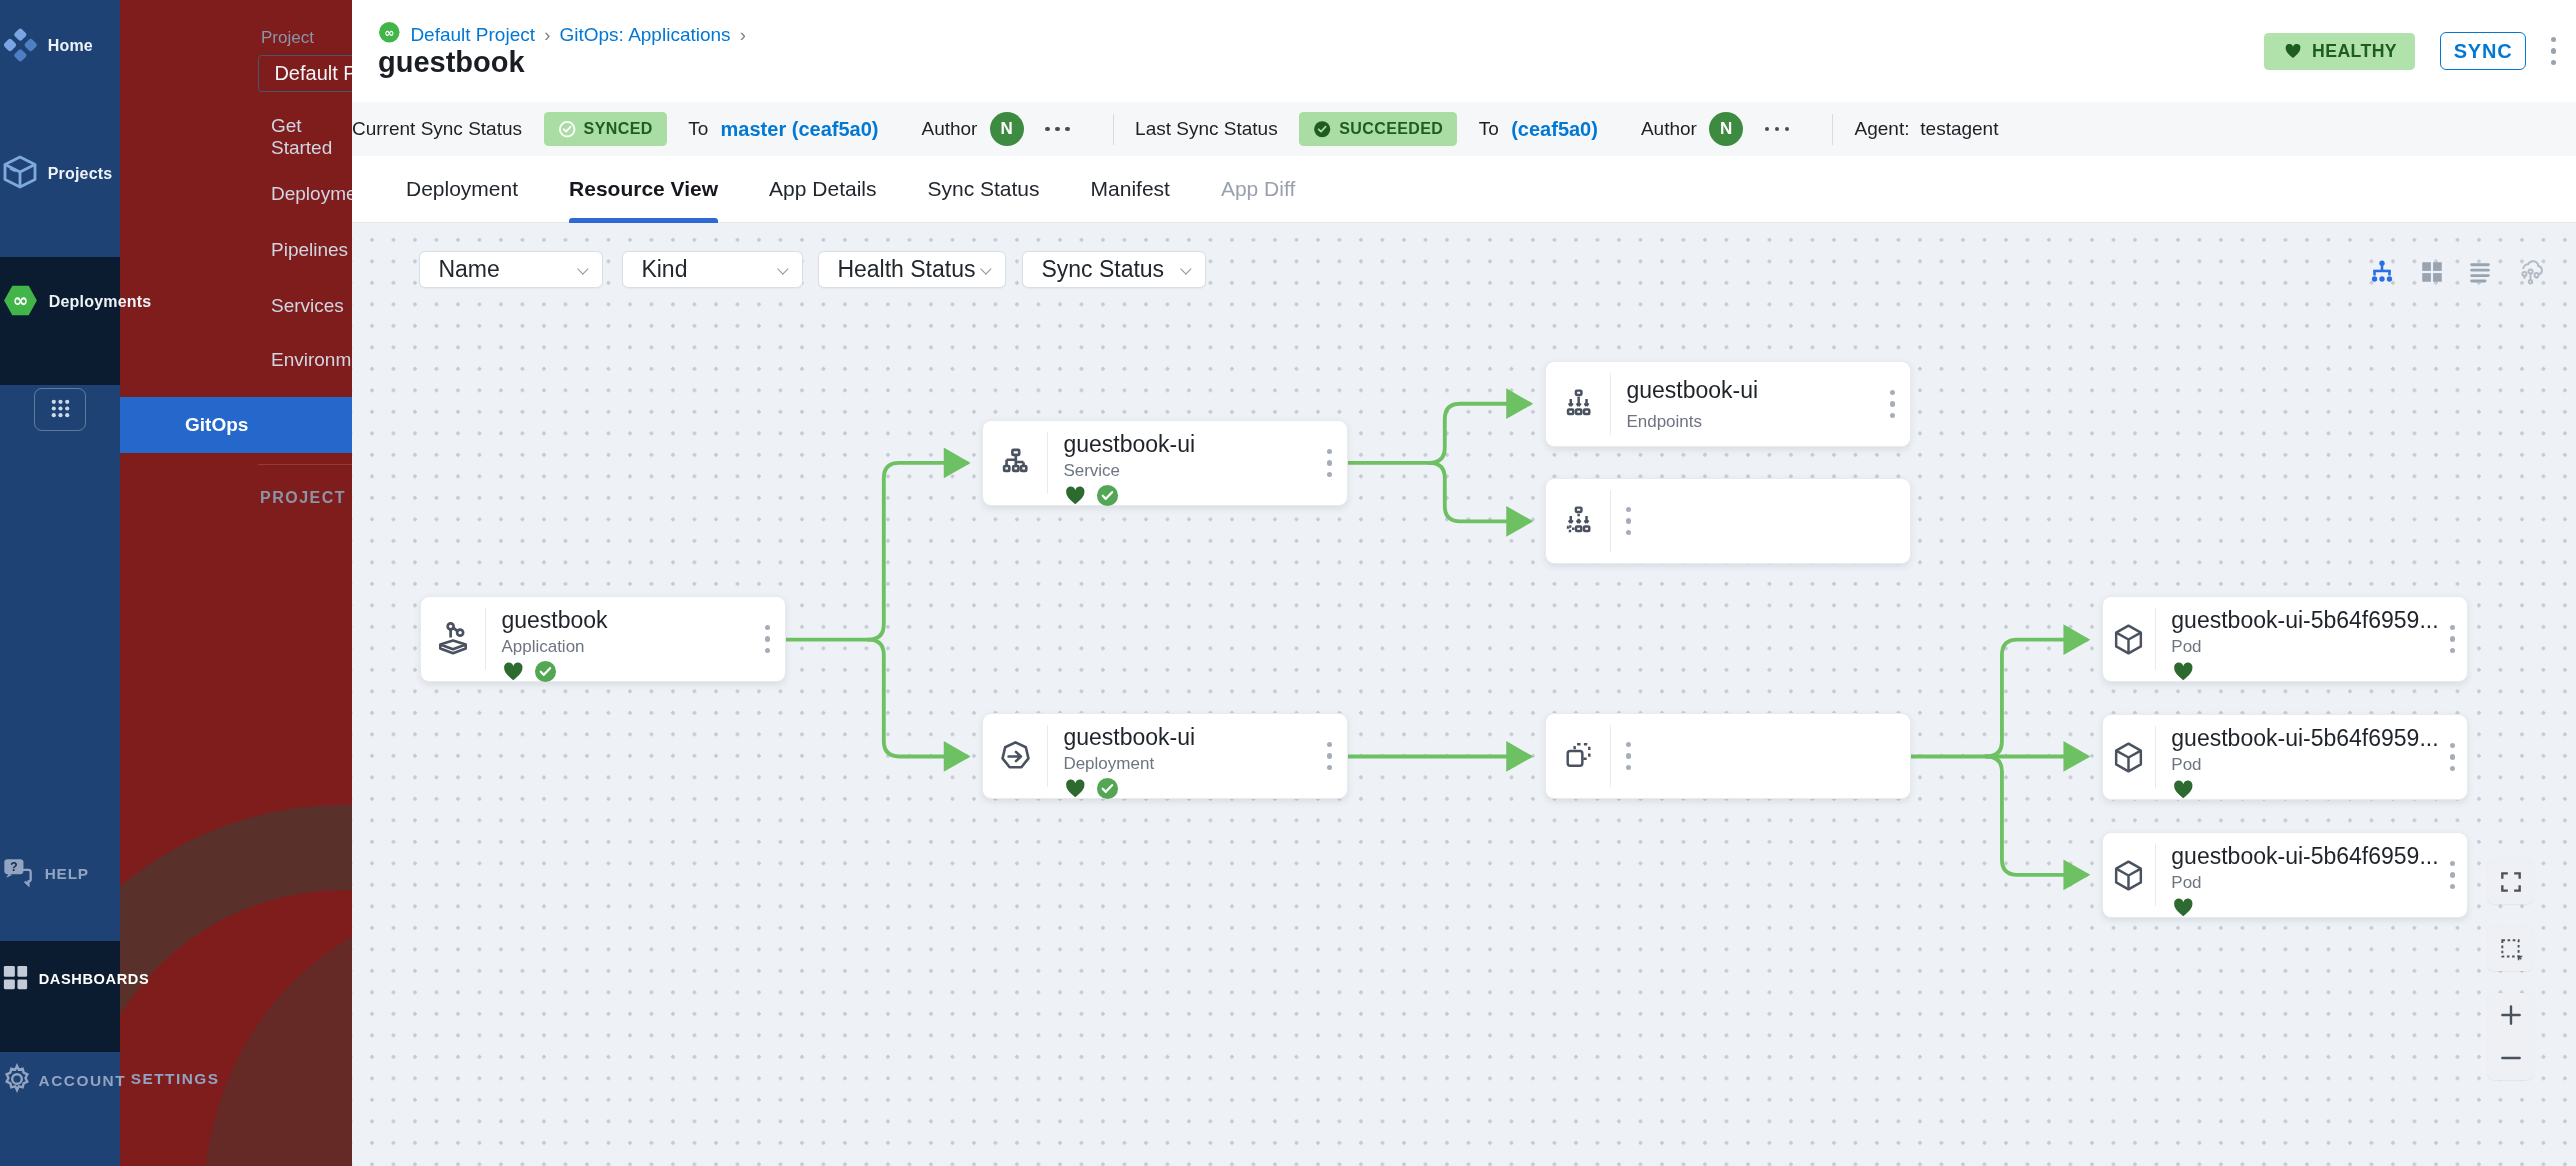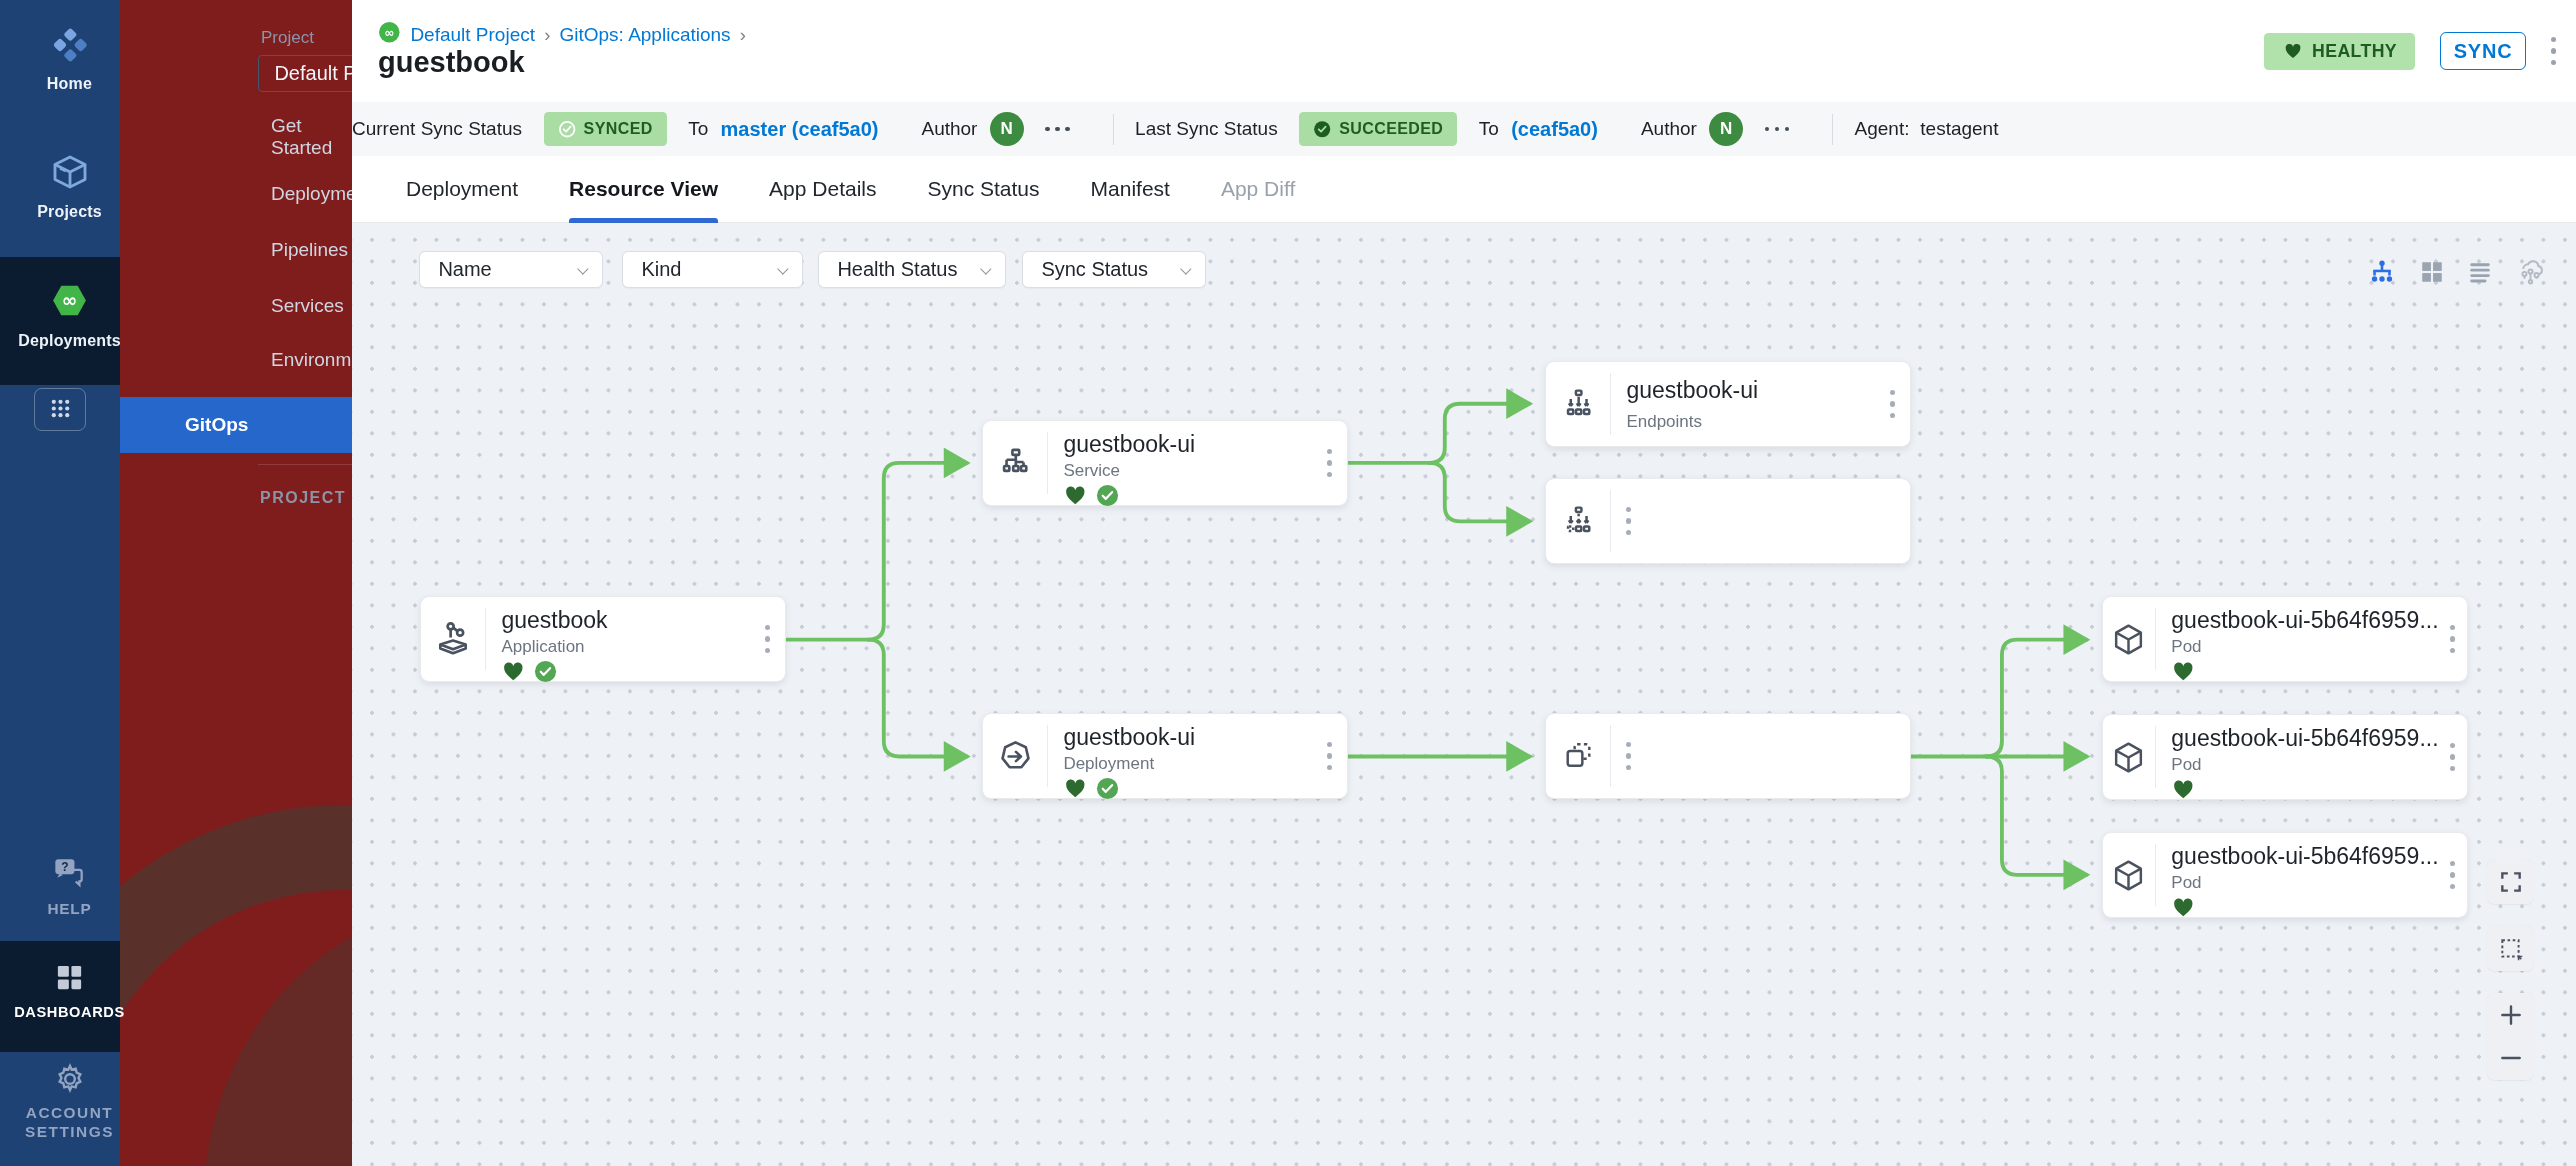--- a/index.html
+++ b/index.html
@@ -4,21 +4,21 @@
 <style>
   * { margin:0; padding:0; box-sizing:border-box; }
   html,body { width:2576px; height:1167px; overflow:hidden; font-family:"Liberation Sans", sans-serif; background:#fff; }
   #app { position:relative; width:2576px; height:1167px; display:flex; }
 
   
   #rail { position:relative; width:120px; height:100%; background:#1d4273; flex:0 0 120px; z-index:3; }
   .rail-section-dark { position:absolute; left:0; width:120px; background:#0b1c30; }
   #rail-dark-deploy { top:257px; height:128px; }
   #rail-dark-dash { top:941px; height:111px; }
-  .rail-item { position:absolute; left:0; width:139px; display:flex; flex-direction:column; align-items:center; gap:7.7px; color:#eef2f9; }
+  .rail-item { position:absolute; left:0; width:139px; display:flex; align-items:center; gap:7.7px; color:#eef2f9; }
   .rail-label { font-size:16px; font-weight:700; letter-spacing:0.2px; }
   .rail-label-dim { font-size:15.4px; font-weight:700; color:#93a3c2; letter-spacing:0.8px; }
   .rail-label-tiny { font-size:14.6px; font-weight:700; letter-spacing:0.6px; }
   #rail-grid-btn { position:absolute; left:34px; top:388px; width:52px; height:43px; border:1.5px solid rgba(255,255,255,.30); border-radius:7.7px; display:flex; align-items:center; justify-content:center; }
 
   
   #sidebar { position:relative; width:232px; height:100%; background:#7f1d1d; flex:0 0 232px; overflow:hidden; z-index:2; }
   #sb-watermark { position:absolute; left:-123px; bottom:-330px; width:692px; height:692px; border:85px solid rgba(35,80,62,.40); border-radius:50%; transform:rotate(-18deg); }
   #sb-watermark2 { position:absolute; left:46px; bottom:-61px; width:584px; height:323px; background:rgba(35,80,62,.28); border-radius:50% 50% 0 0 / 100% 100% 0 0; transform:rotate(-14deg); }
   .sb-project-label { position:absolute; left:141px; top:28px; font-size:17px; color:#8b95a9; }
@@ -59,21 +59,21 @@
   .tab { position:relative; font-size:21px; color:#22272e; height:67px; display:flex; align-items:center; }
   .tab-active { font-weight:700; color:#14181d; }
   .tab-active::after { content:""; position:absolute; left:0; right:0; bottom:0; height:4.6px; background:#3069d1; border-radius:3.1px 3.1px 0 0; }
   .tab-disabled { color:#9aa1ab; }
 
   
   #canvas { position:absolute; left:0; top:223px; right:0; bottom:0; background:#eef2f7;
     background-image:radial-gradient(#c7ccd4 1.8px, transparent 2px); background-size:21.5px 21.5px; background-position:9.2px 6.1px; }
   #edges { position:absolute; left:0; top:0; }
 
-  .filter { position:absolute; top:28.4px; height:37px; background:#fff; border:0.8px solid #d9dee4; border-radius:6.1px; display:flex; align-items:center; justify-content:space-between; padding:0 15.4px 0 18.4px; font-size:20px; color:#22272e; box-shadow:0 0.8px 1.5px rgba(0,0,0,.04); }
+  .filter { position:absolute; top:28.4px; height:37px; background:#fff; border:0.8px solid #d9dee4; border-radius:6.1px; display:flex; align-items:center; justify-content:space-between; padding:0 15.4px 0 18.4px; font-size:23px; color:#22272e; box-shadow:0 0.8px 1.5px rgba(0,0,0,.04); }
   .filter .chev { width:7.7px; height:7.7px; border-right:1.5px solid #8b94a0; border-bottom:1.5px solid #8b94a0; transform:rotate(45deg); margin-top:-3.1px; }
 
   .view-toggle { position:absolute; top:34px; width:29px; height:29px; display:flex; align-items:center; justify-content:center; }
 
   .node { position:absolute; width:366px; height:86px; background:#fff; border:0.8px solid #e8ebee; border-radius:9.2px; box-shadow:0 2.3px 6.1px rgba(40,50,60,.10); display:flex; }
   .node-iconcol { width:65px; display:flex; align-items:center; justify-content:center; border-right:0.8px solid #e7eaee; margin:10.8px 0; }
   .node-body { flex:1; padding:7.7px 0 0 15.4px; display:flex; flex-direction:column; }
   .node-body.centered { justify-content:center; padding-top:0; gap:4.6px; }
   .node-title { font-size:23px; font-weight:500; color:#1f242b; line-height:31px; white-space:nowrap; }
   .node-kind { font-size:17px; color:#6d7580; line-height:21.5px; }

